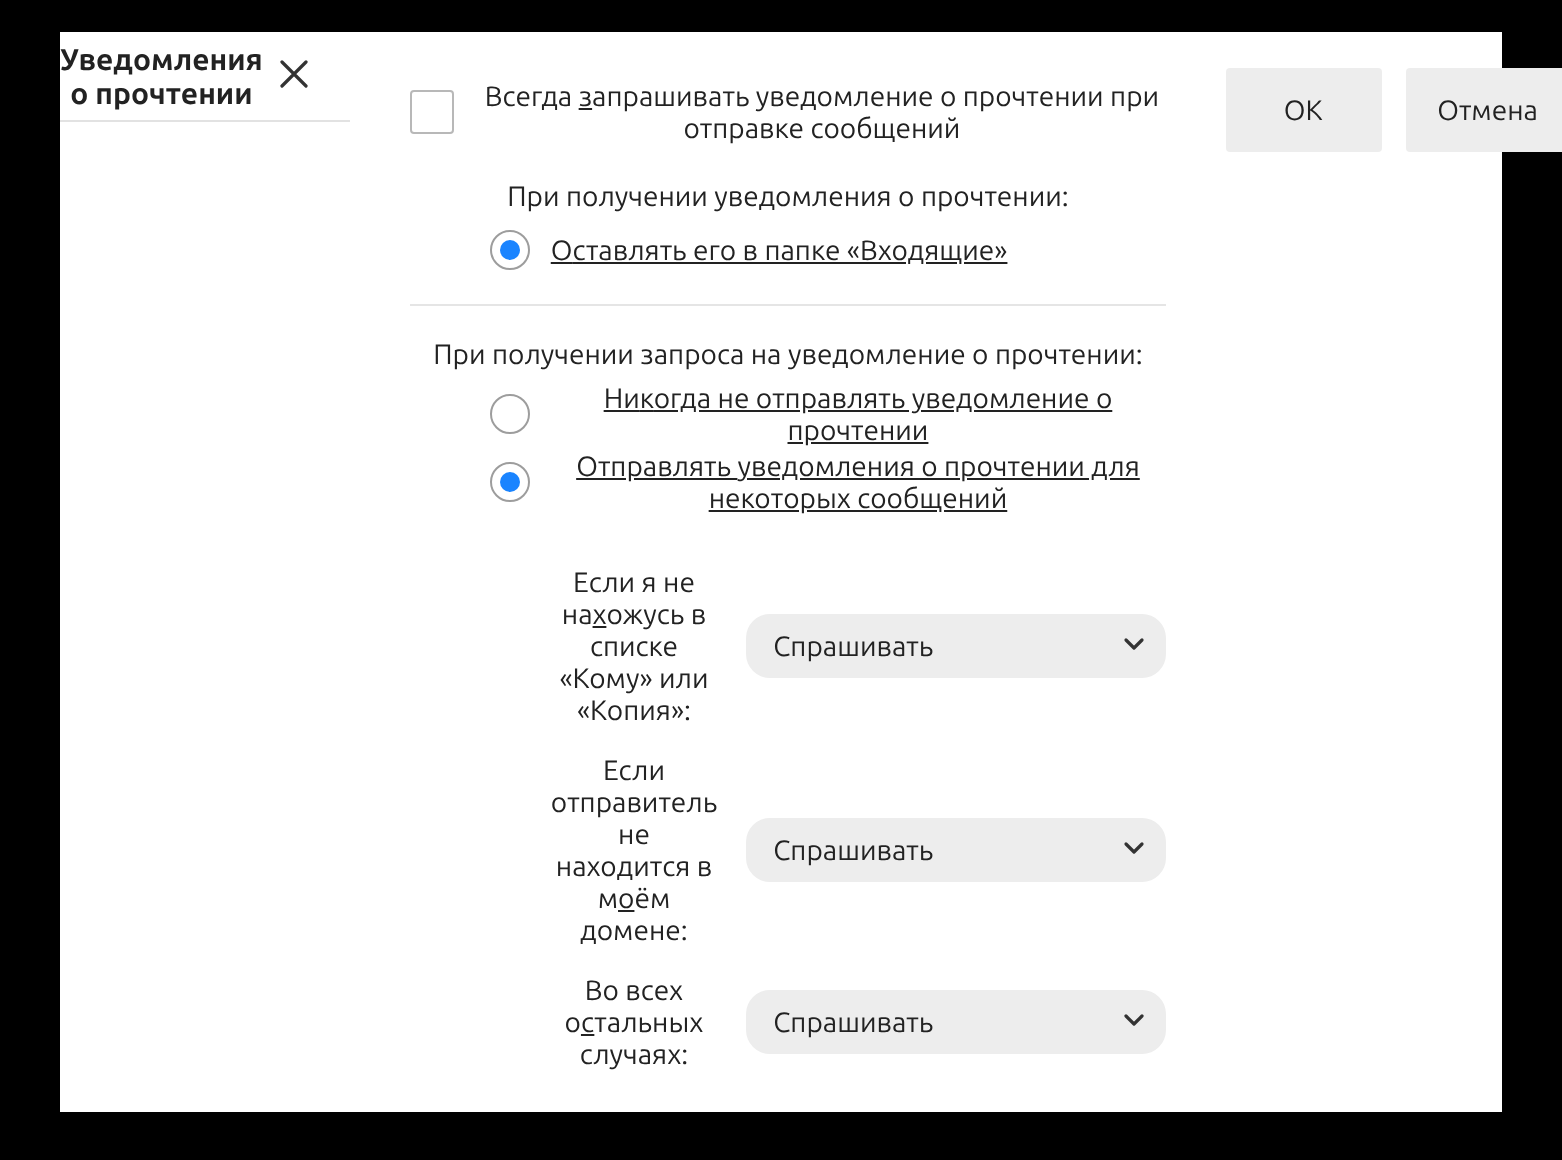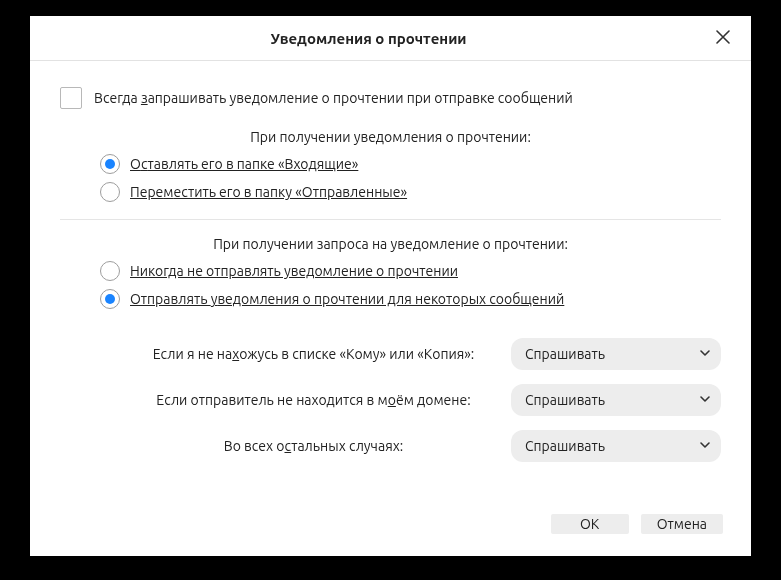--- a/index.html
+++ b/index.html
@@ -15,21 +15,21 @@
   .dialog {
     position: absolute;
     left: 30px;
     top: 16px;
     width: 721px;
     height: 540px;
     background: #fff;
     box-shadow: 0 8px 20px rgba(0,0,0,0.6);
     box-sizing: border-box;
     display: flex;
-    flex-direction: column;
+    flex-direction: row;
   }
   .titlebar {
     display: flex;
     align-items: center;
     height: 44px;
     border-bottom: 1px solid #e2e2e2;
     padding: 0 12px 0 0;
   }
   .titlebar .title {
     flex: 1;
@@ -129,21 +129,21 @@
   }
   .dropdown .chev svg { width: 12px; height: 12px; }
   .footer {
     display: flex;
     justify-content: flex-end;
     gap: 12px;
     padding: 18px 28px 22px 0;
   }
   .btn {
     min-width: 78px;
-    height: 20px;
+    height: 42px;
     background: #ededed;
     border-radius: 2px;
     display: flex;
     align-items: center;
     justify-content: center;
     cursor: pointer;
     padding: 0 16px;
     box-sizing: border-box;
   }
 </style>
@@ -174,26 +174,20 @@
 
     <div class="section-label">При получении уведомления о прочтении:</div>
 
     <div class="radio-row">
       <div class="radio selected"></div>
       <span>
         <span>О</span><span class="mnemonic">с</span><span>тавлять его в папке «Входящие»</span>
       </span>
     </div>
 
-    <div class="radio-row">
-      <div class="radio"></div>
-      <span>
-        <span>Пере</span><span class="mnemonic">м</span><span>естить его в папку «Отправленные»</span>
-      </span>
-    </div>
 
     <hr class="hr">
 
     <div class="section-label" style="margin-top:16px">При получении запроса на уведомление о прочтении:</div>
 
     <div class="radio-row">
       <div class="radio"></div>
       <span>
         <span>Ни</span><span class="mnemonic">к</span><span>огда не отправлять уведомление о прочтении</span>
       </span>

